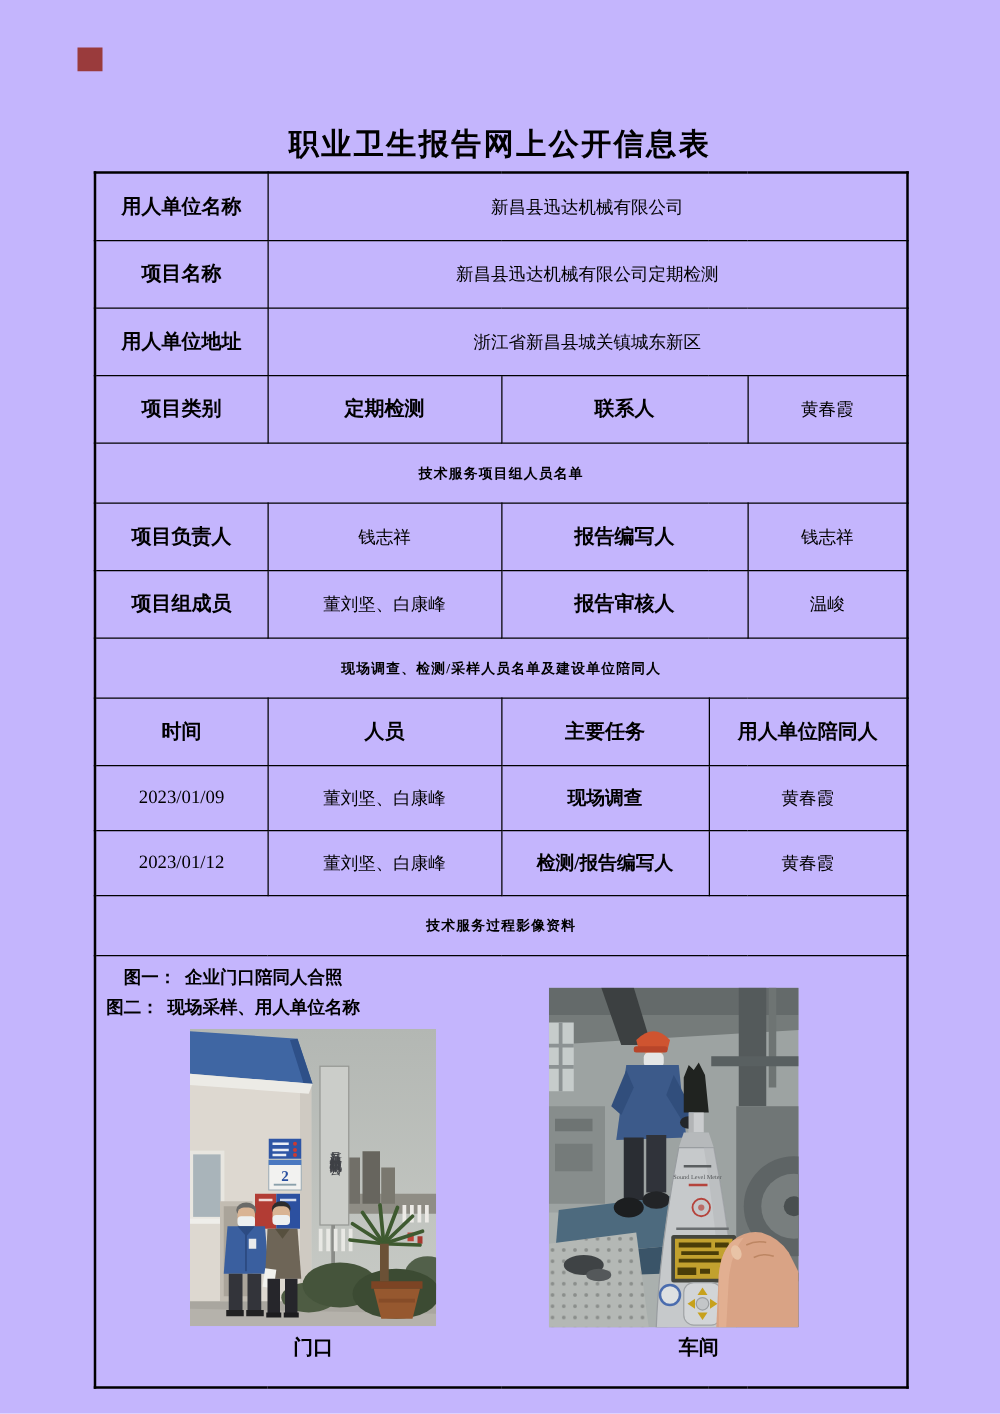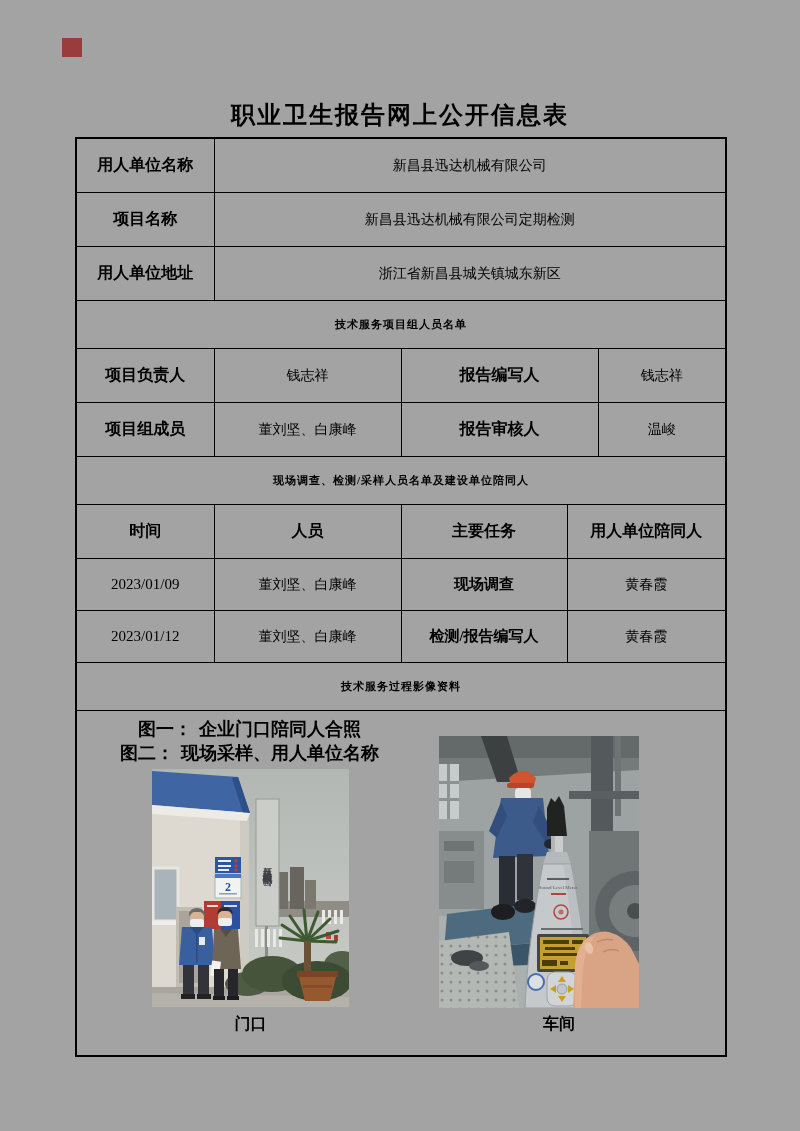--- a/index.html
+++ b/index.html
@@ -1,32 +1,32 @@
 <!DOCTYPE html>
 <html><head>
 <meta charset="utf-8">
 <style>
   html,body{margin:0;padding:0;background:#ffffff;}
-  .page{position:relative;width:800px;height:1131px;background:#a3a3a3;overflow:hidden;
+  .page{position:relative;width:800px;height:1131px;background:#c4b5fd;overflow:hidden;
         font-family:"Liberation Serif","DejaVu Serif",serif;color:#000;}
   .stamp{position:absolute;left:62px;top:38px;width:20px;height:19px;background:#9a3b3c;}
   .title{position:absolute;top:99px;left:0;width:100%;text-align:center;
          font-size:24px;font-weight:bold;letter-spacing:2px;}
   table.doc{position:absolute;left:75px;top:137px;width:650px;border-collapse:collapse;
             table-layout:fixed;border:2px solid #000;}
   table.doc td{border:1px solid #000;text-align:center;vertical-align:middle;padding:16px 2px;
                overflow:hidden;}
   td.lbl{font-weight:bold;font-size:16px;}
   td.val{font-weight:normal;font-size:14px;}
   td.sec{font-weight:bold;font-size:11px;letter-spacing:1px;}
   td.hdr{font-weight:bold;font-size:16px;}
   td.task{font-weight:bold;font-size:15px;}
   td.date{font-weight:normal;font-size:15px;}
   td.media-cell{position:relative;text-align:left;vertical-align:top;padding:0;}
-  .captions{position:absolute;left:8px;top:6px;font-size:18px;font-weight:bold;line-height:24px;margin-left:35px;}
+  .captions{position:absolute;left:8px;top:6px;font-size:14px;font-weight:bold;line-height:24px;}
   .cap-line{white-space:nowrap;}
   .cap-text{margin-left:7px;}
   .photo{position:absolute;overflow:hidden;}
   .photo1{left:75px;top:58px;width:197px;height:238px;}
   .photo2{left:362px;top:25px;width:200px;height:272px;}
   .vsign{position:absolute;left:105px;top:34px;width:21px;height:122px;
          writing-mode:vertical-rl;text-orientation:upright;font-size:10px;
          letter-spacing:1px;color:#3f4146;text-align:center;line-height:21px;}
   .photo-label{position:absolute;top:303px;font-size:16px;font-weight:bold;text-align:center;}
   .plabel1{left:75px;width:197px;}
@@ -54,20 +54,26 @@
       <td class="lbl">用人单位名称</td>
       <td class="val" colspan="4">新昌县迅达机械有限公司</td>
     </tr>
     <tr style="height:46px">
       <td class="lbl">项目名称</td>
       <td class="val" colspan="4">新昌县迅达机械有限公司定期检测</td>
     </tr>
     <tr style="height:49px">
       <td class="lbl">用人单位地址</td>
       <td class="val" colspan="4">浙江省新昌县城关镇城东新区</td>
+    </tr>
+    <tr style="height:42px">
+      <td class="lbl">项目类别</td>
+      <td class="lbl">定期检测</td>
+      <td class="lbl" colspan="2">联系人</td>
+      <td class="val">黄春霞</td>
     </tr>
     <tr style="height:38px">
       <td class="sec" colspan="5">技术服务项目组人员名单</td>
     </tr>
     <tr style="height:45px">
       <td class="lbl">项目负责人</td>
       <td class="val">钱志祥</td>
       <td class="lbl" colspan="2">报告编写人</td>
       <td class="val">钱志祥</td>
     </tr>

